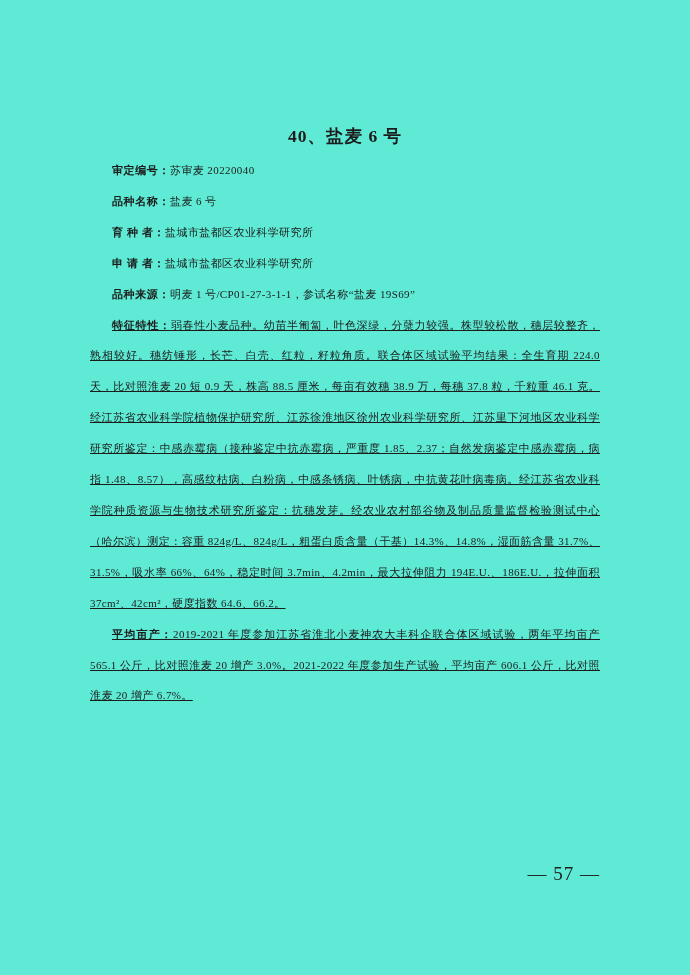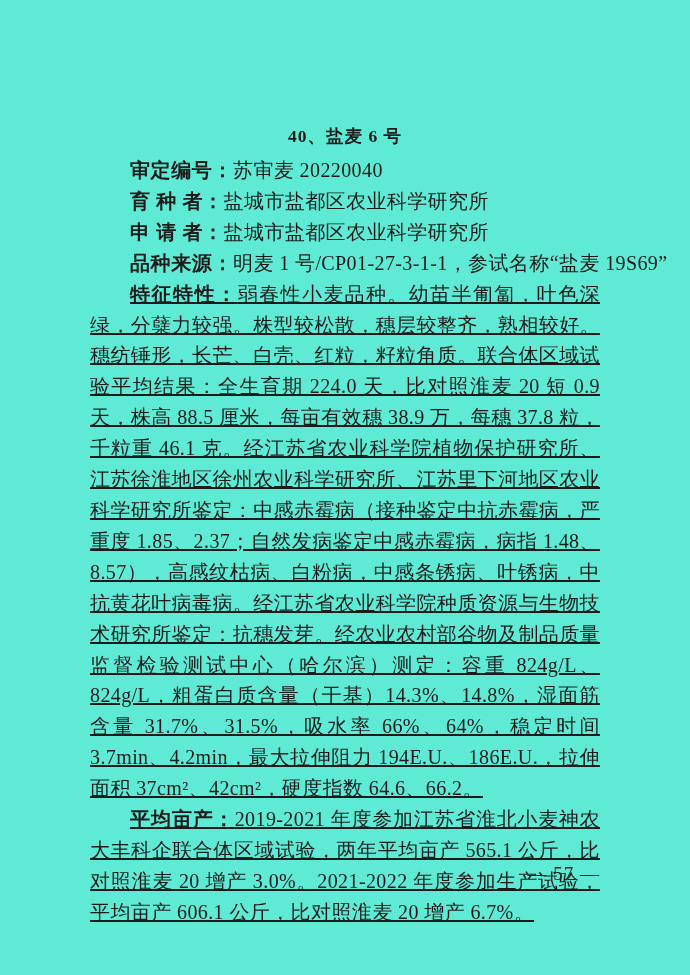--- a/index.html
+++ b/index.html
@@ -22,21 +22,21 @@
   }
   .title {
     text-align: center;
     font-weight: 700;
     font-size: 17.5px;
     line-height: 24px;
     margin: 0 0 7px 0;
     letter-spacing: 1px;
   }
   .bodytext {
-    font-size: 20px;
+    font-size: 11px;
     line-height: 30.9px;
     letter-spacing: 0.4px;
   }
   .field {
     text-indent: 2em;
     white-space: nowrap;
   }
   .lbl {
     font-weight: 700;
     letter-spacing: 0.6px;
@@ -64,20 +64,23 @@
   <div class="doc">
 
     <h1 class="title">40、盐麦 6 号</h1>
 
     <div class="bodytext">
 
       <div class="field">
         <span class="lbl">审定编号：</span><span>苏审麦 20220040</span>
       </div>
 
+      <div class="field">
+        <span class="lbl">品种名称：</span><span>盐麦 6 号</span>
+      </div>
 
       <div class="field">
         <span class="lbl">育 种 者：</span><span>盐城市盐都区农业科学研究所</span>
       </div>
 
       <div class="field">
         <span class="lbl">申 请 者：</span><span>盐城市盐都区农业科学研究所</span>
       </div>
 
       <div class="field">

